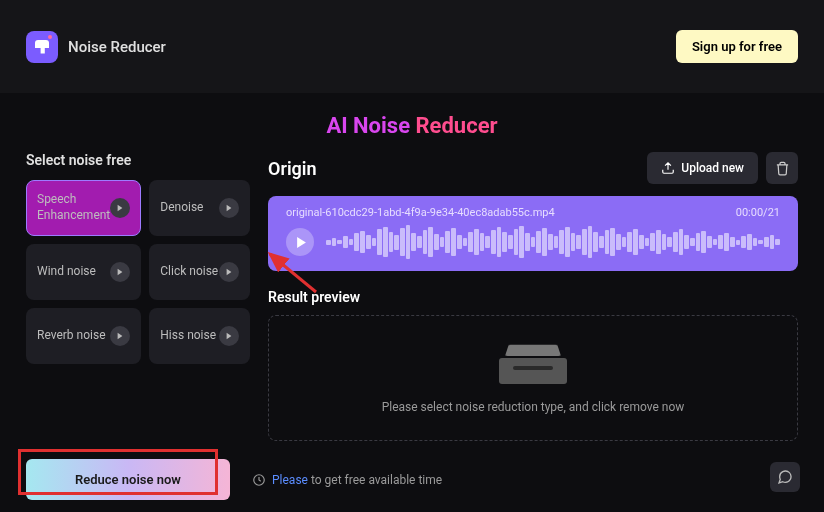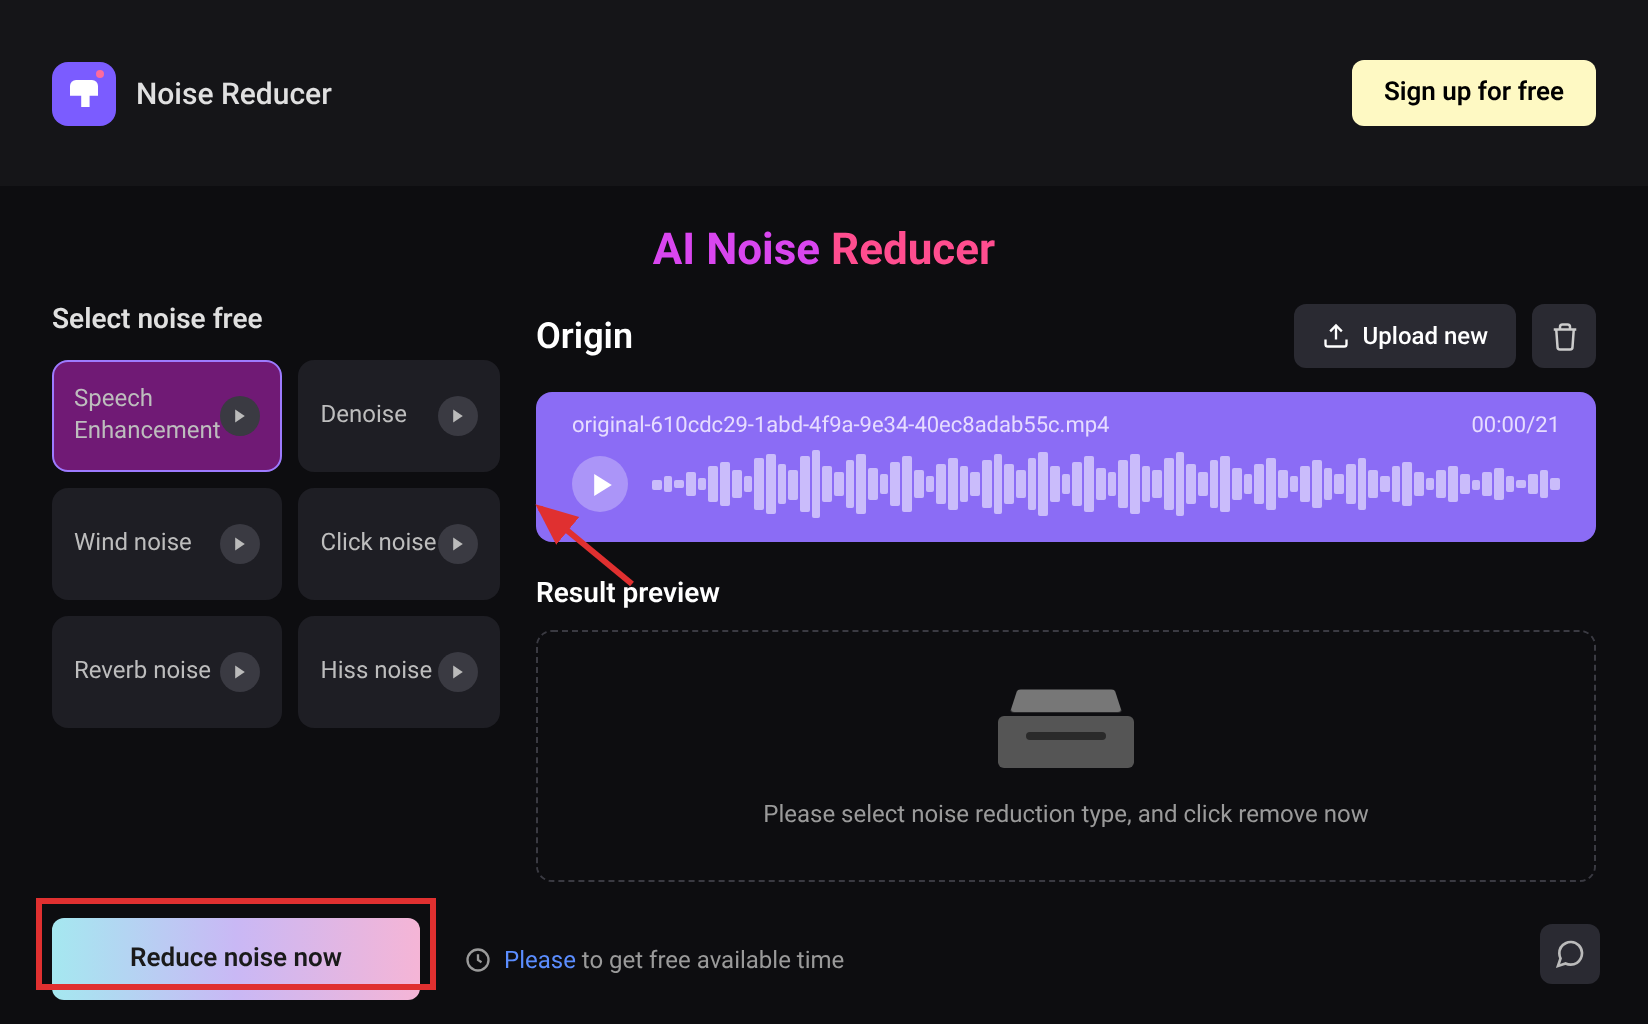--- a/index.html
+++ b/index.html
@@ -12,21 +12,21 @@
 .brand-text{font-size:15px;color:#e0e0e0;font-weight:500}
 .signup{background:#fef9c3;color:#000;border:none;border-radius:6px;padding:9px 16px;font-size:13px;font-weight:600;cursor:pointer}
 .title{text-align:center;padding:20px 0 14px;font-size:22px;font-weight:700}
 .title .ai{color:#d946ef}
 .title .red{color:#ff4d8f}
 .main{display:flex;gap:18px;padding:0 26px}
 .left{width:224px}
 .section-label{font-size:14px;font-weight:600;margin-bottom:12px;color:#e0e0e0}
 .noise-grid{display:grid;grid-template-columns:1fr 1fr;gap:8px}
 .noise-item{background:#1e1e24;border-radius:8px;height:56px;display:flex;align-items:center;justify-content:space-between;padding:0 10px;cursor:pointer;font-size:12px;color:#bdbdbd;line-height:1.3;border:1px solid transparent}
-.noise-item.selected{border:1px solid #9d7bff;background:#701a75}
+.noise-item.selected{border:1px solid #9d7bff;background:#a21caf}
 .play-btn{width:20px;height:20px;border-radius:50%;background:#3a3a42;display:flex;align-items:center;justify-content:center;flex-shrink:0}
 .play-btn svg{width:8px;height:8px;fill:#bbb}
 .right{flex:1}
 .right-head{display:flex;align-items:center;justify-content:space-between;margin-bottom:12px}
 .origin-label{font-size:18px;font-weight:600}
 .right-buttons{display:flex;gap:8px}
 .upload-btn{background:#2a2a32;border:none;color:#fff;border-radius:6px;padding:8px 14px;font-size:12px;font-weight:500;display:flex;align-items:center;gap:6px;cursor:pointer}
 .icon-btn{width:32px;height:32px;background:#2a2a32;border:none;border-radius:6px;display:flex;align-items:center;justify-content:center;cursor:pointer}
 .audio-player{background:#8b6cf5;border-radius:8px;padding:10px 18px 14px;position:relative}
 .audio-top{display:flex;justify-content:space-between;font-size:11px;color:#e6dcff;margin-bottom:8px}
@@ -38,21 +38,21 @@
 .result-label{font-size:14px;font-weight:600;margin:18px 0 10px}
 .result-box{border:1px dashed #3a3a42;border-radius:8px;height:126px;display:flex;flex-direction:column;align-items:center;justify-content:center;gap:16px}
 .tray{width:68px;height:42px;position:relative}
 .tray-top{position:absolute;top:0;left:8px;width:52px;height:16px;background:#777;border-radius:2px;transform:perspective(80px) rotateX(45deg)}
 .tray-bot{position:absolute;bottom:0;left:0;width:68px;height:26px;background:#555;border-radius:3px}
 .tray-slit{position:absolute;bottom:14px;left:14px;width:40px;height:4px;background:#2a2a2a;border-radius:2px}
 .result-text{font-size:12px;color:#9a9a9a}
 .bottom{display:flex;align-items:center;gap:22px;padding:18px 26px 0}
 .cta-wrap{position:relative}
 .red-box{position:absolute;border:3px solid #e03030;top:-10px;left:-8px;width:200px;height:46px;pointer-events:none}
-.cta{width:184px;padding:13px 0;border:none;border-radius:6px;background:linear-gradient(90deg,#a5e8f0 0%,#c9b8f5 50%,#f5b5d6 100%);color:#1a1a1a;font-size:13px;font-weight:600;cursor:pointer}
+.cta{width:204px;padding:13px 0;border:none;border-radius:6px;background:linear-gradient(90deg,#a5e8f0 0%,#c9b8f5 50%,#f5b5d6 100%);color:#1a1a1a;font-size:13px;font-weight:600;cursor:pointer}
 .login-text{font-size:12px;color:#9a9a9a;display:flex;align-items:center;gap:6px}
 .login-link{color:#5b8dff;cursor:pointer}
 .feedback{position:absolute;bottom:20px;right:24px;width:30px;height:30px;background:#2a2a32;border-radius:6px;display:flex;align-items:center;justify-content:center;cursor:pointer}
 .arrow{position:absolute;top:250px;left:266px;pointer-events:none}
 </style>
 </head>
 <body>
 
 <div class="header">
   <div class="brand">

